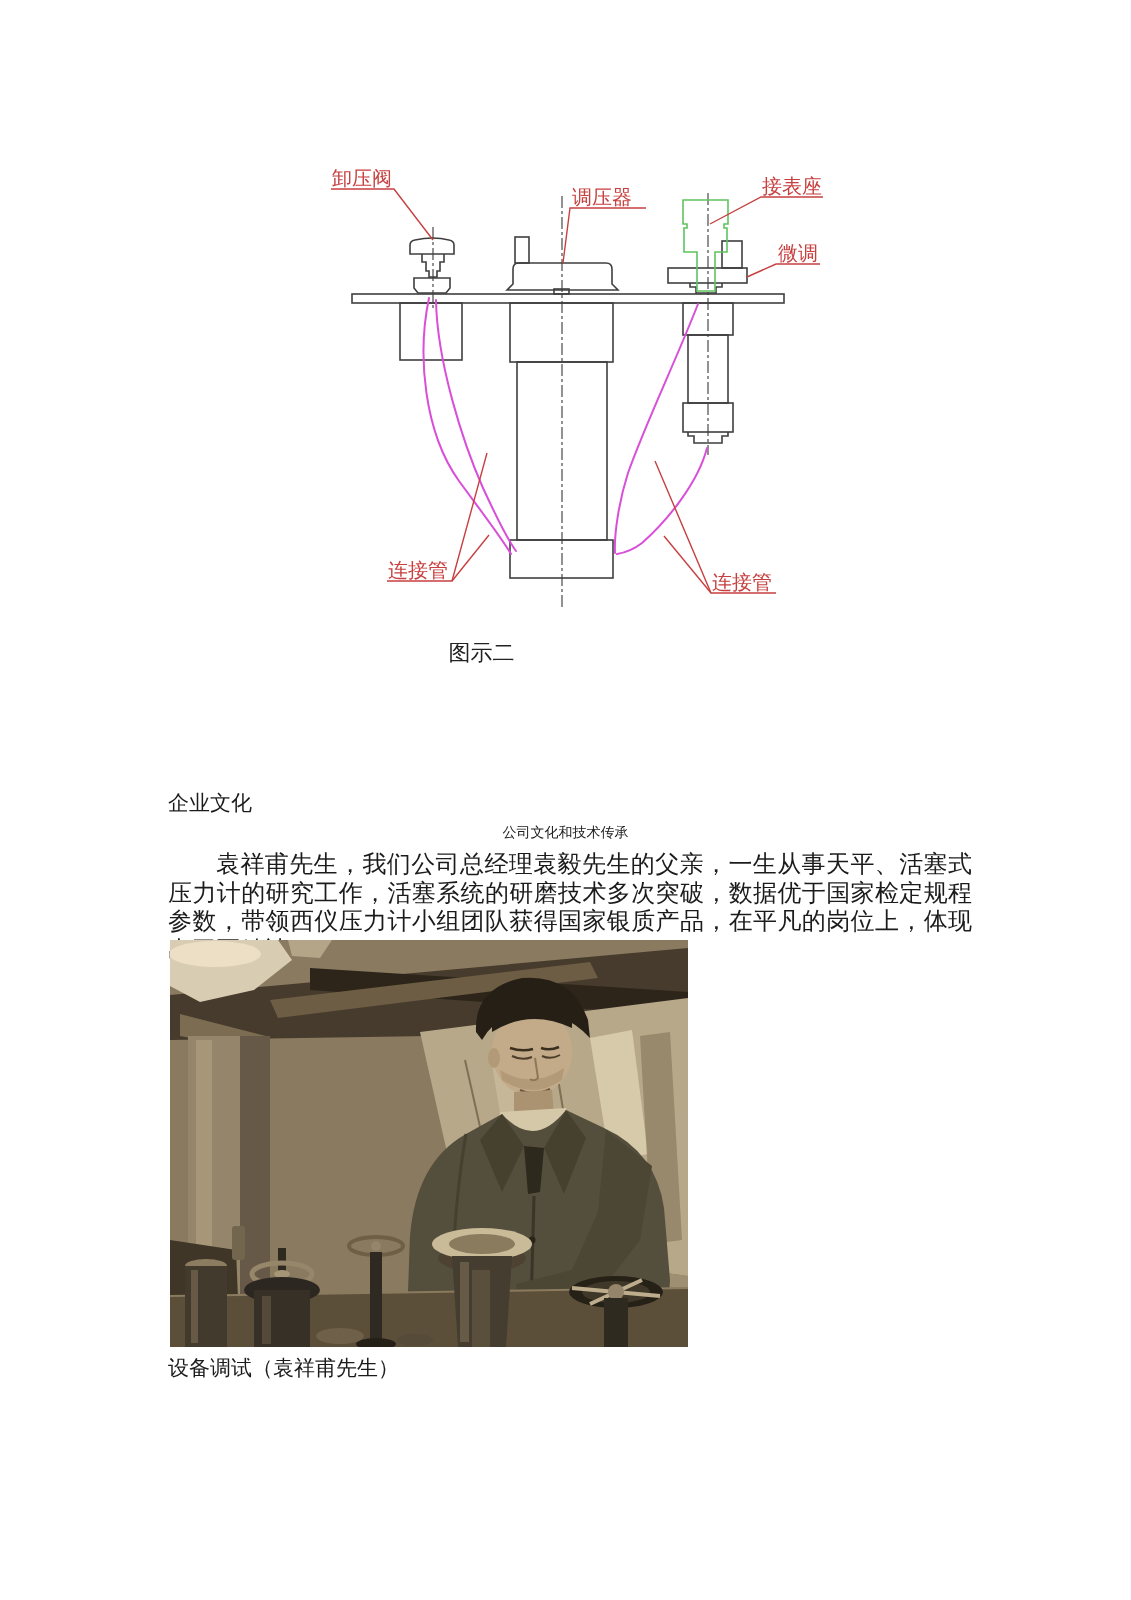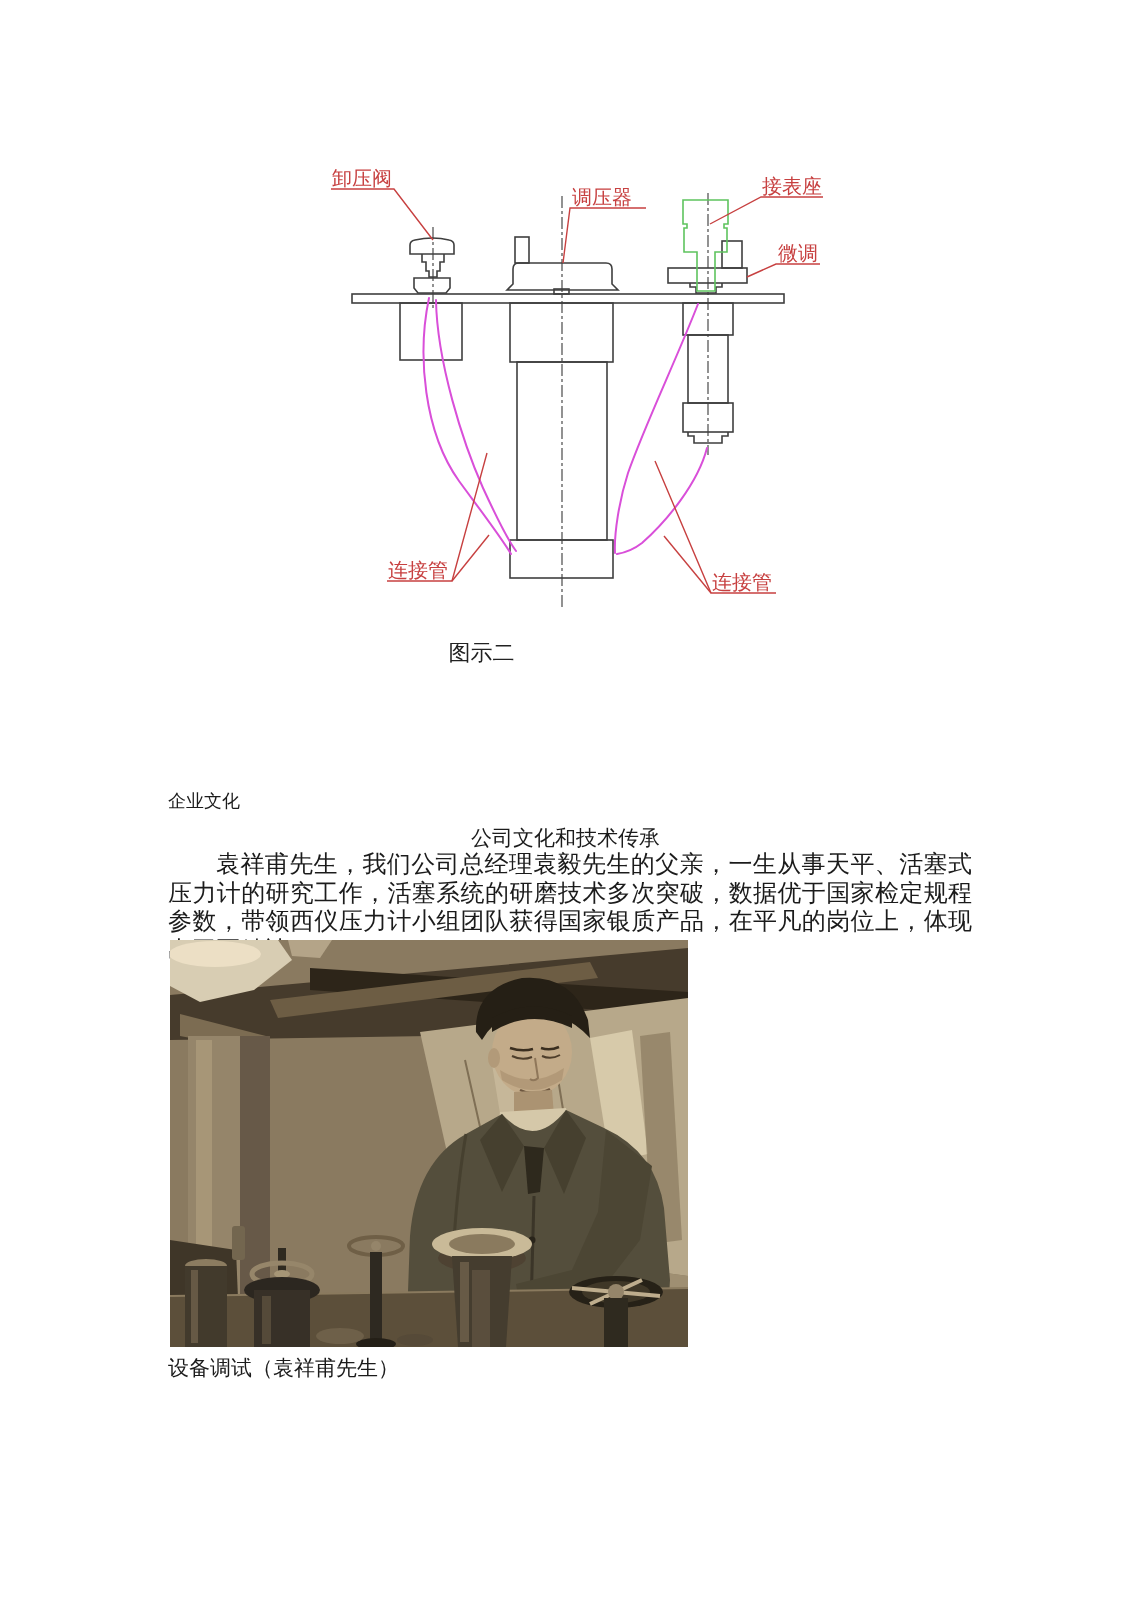--- a/index.html
+++ b/index.html
@@ -5,22 +5,22 @@
   html,body{margin:0;padding:0;}
   body{
     width:1131px;height:1600px;background:#ffffff;position:relative;
     font-family:"Liberation Serif","DejaVu Serif",serif;color:#1d1d1d;
     overflow:hidden;
   }
   .abs{position:absolute;}
   #figure-svg{left:320px;top:150px;width:510px;height:480px;}
   #figure-svg text{font-family:"Liberation Serif","DejaVu Serif",serif;font-size:20px;}
   #figure-caption{left:0;top:638px;width:963px;text-align:center;font-size:22px;color:#222;}
-  #section-heading{left:168px;top:789px;font-size:18px;color:#1b1b1b;}
-  #section-title{left:0;top:824px;width:1131px;text-align:center;font-size:21px;color:#1b1b1b;}
+  #section-heading{left:168px;top:789px;font-size:21px;color:#1b1b1b;}
+  #section-title{left:0;top:824px;width:1131px;text-align:center;font-size:14px;color:#1b1b1b;}
   #body-paragraph{
     left:168px;top:850px;width:804px;font-size:24px;line-height:28.5px;
     text-align:justify;text-indent:2em;color:#1b1b1b;
   }
   #photo-frame{left:170px;top:940px;width:518px;height:407px;}
   #photo-frame svg{display:block;width:518px;height:407px;}
   #photo-caption{left:168px;top:1354px;font-size:21px;color:#1b1b1b;text-align:center;}
 </style>
 </head>
 <body>

